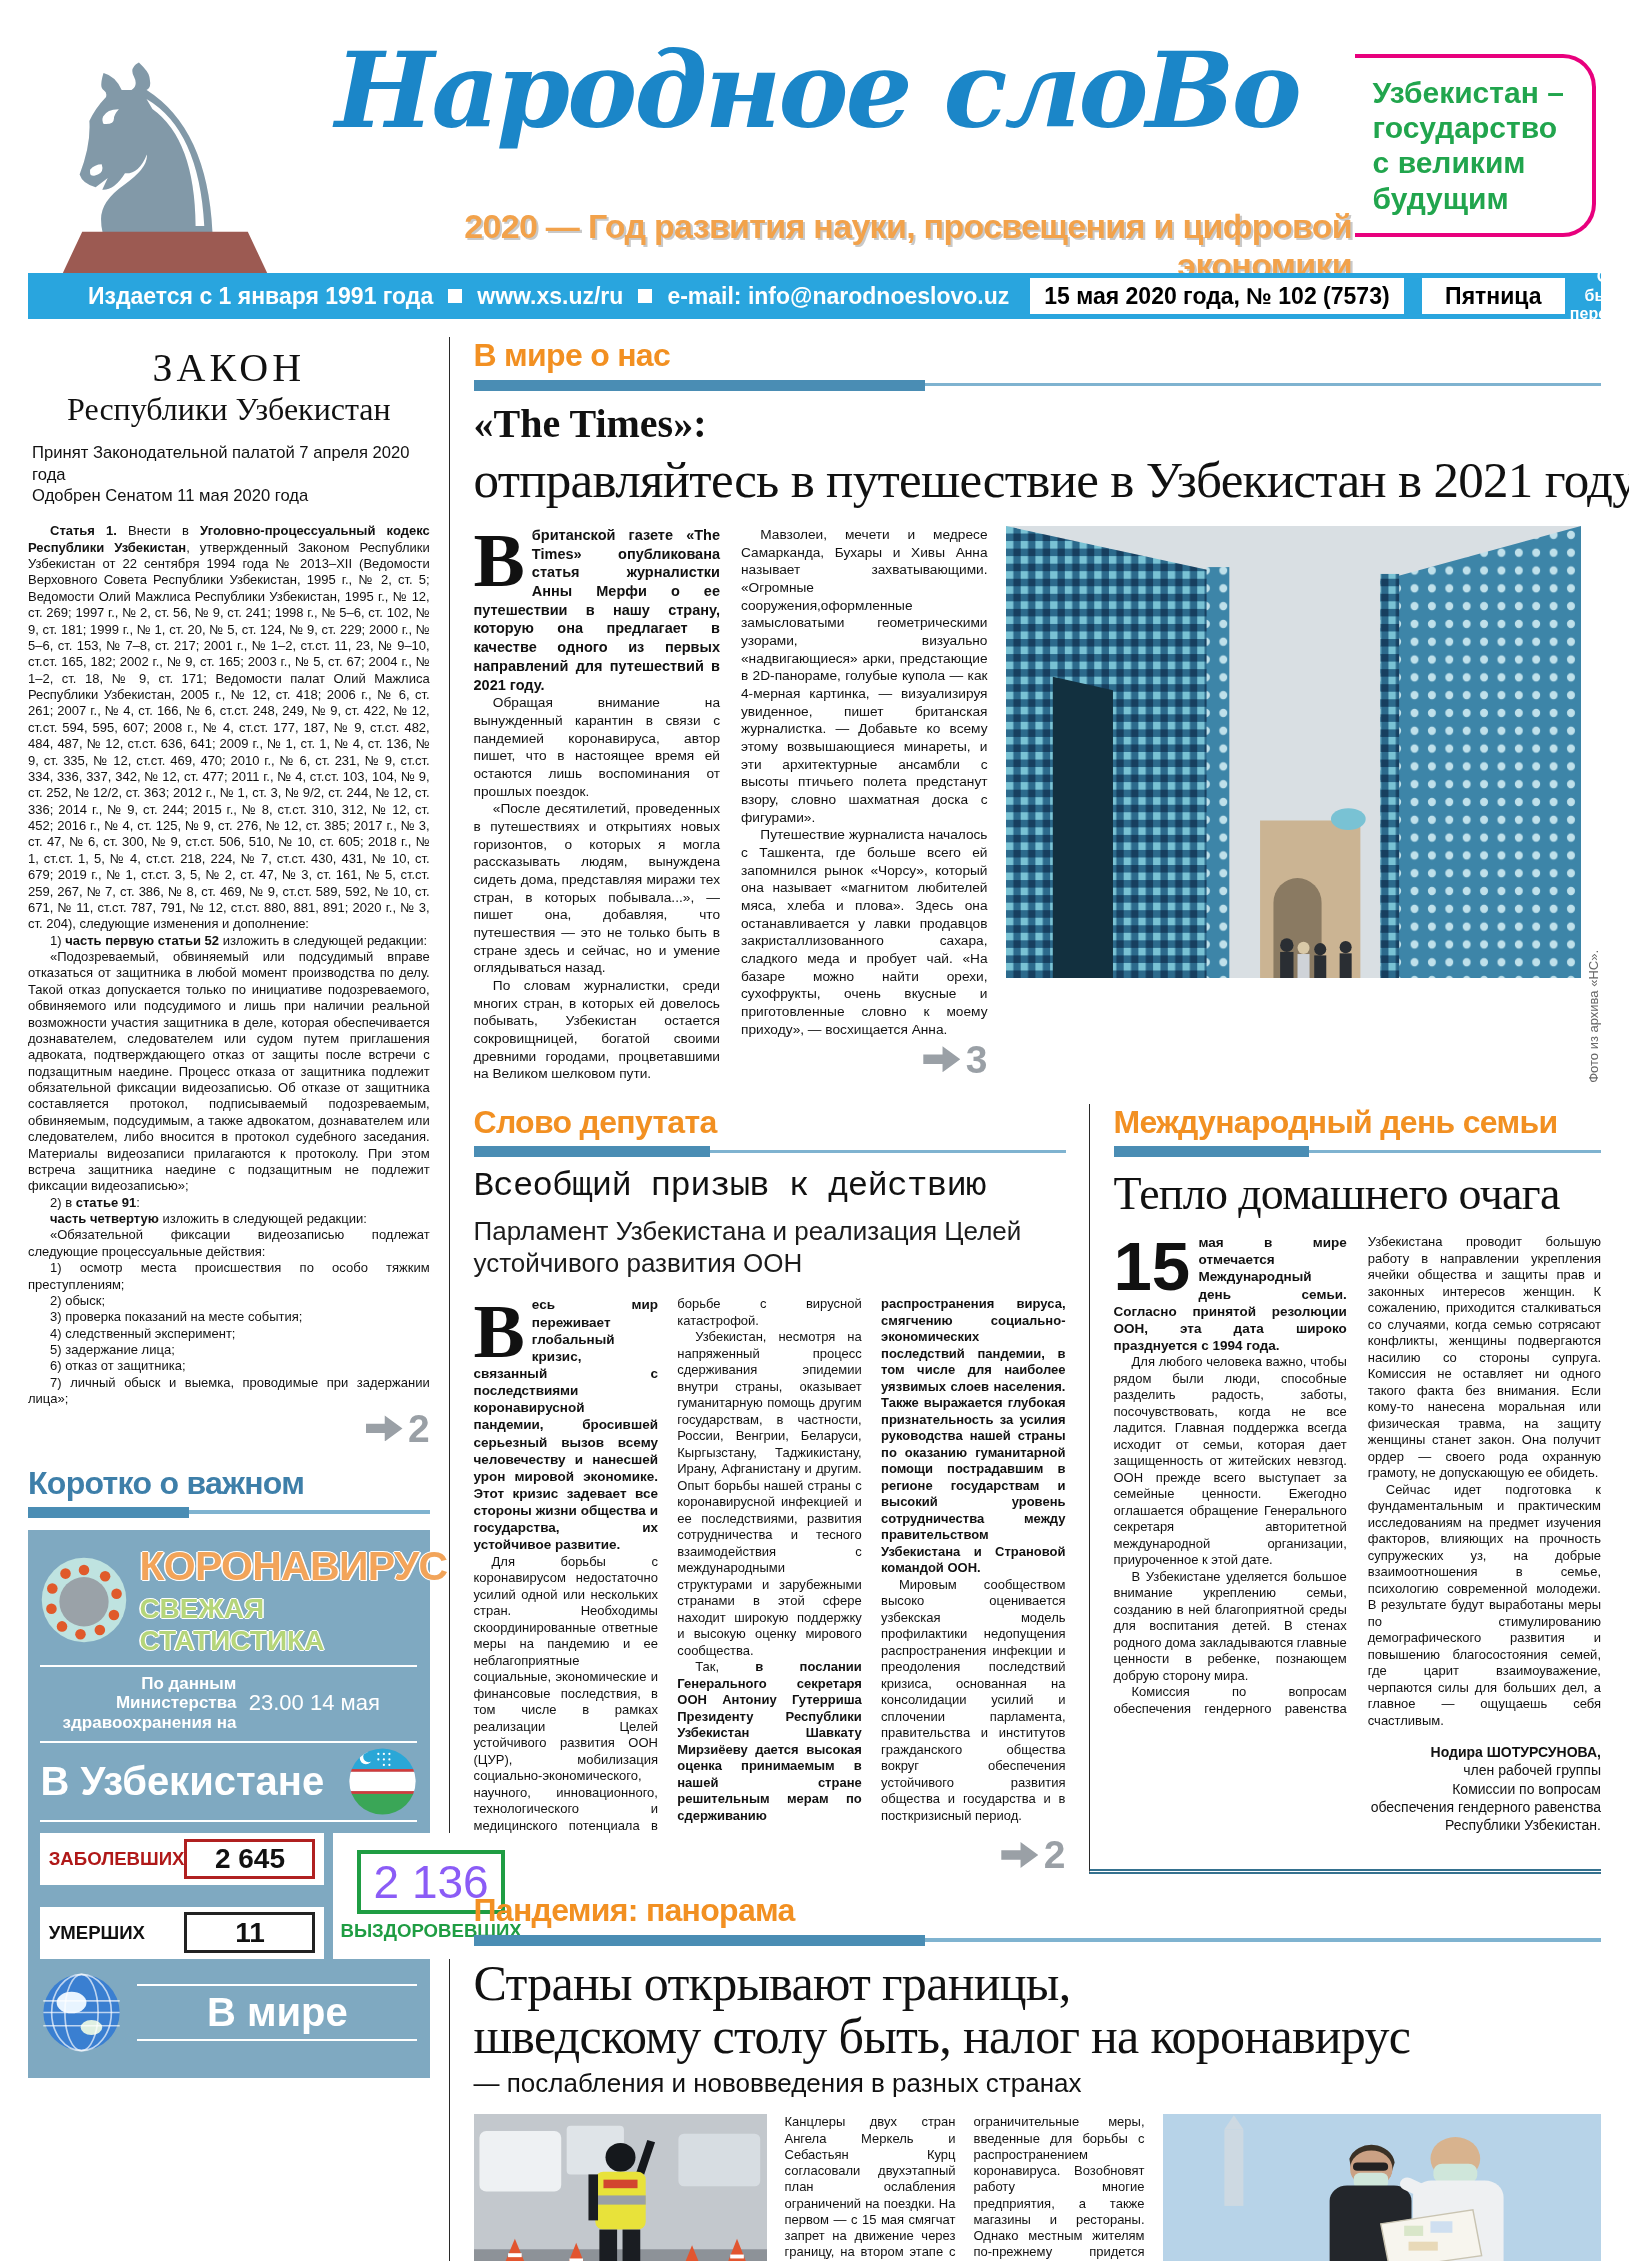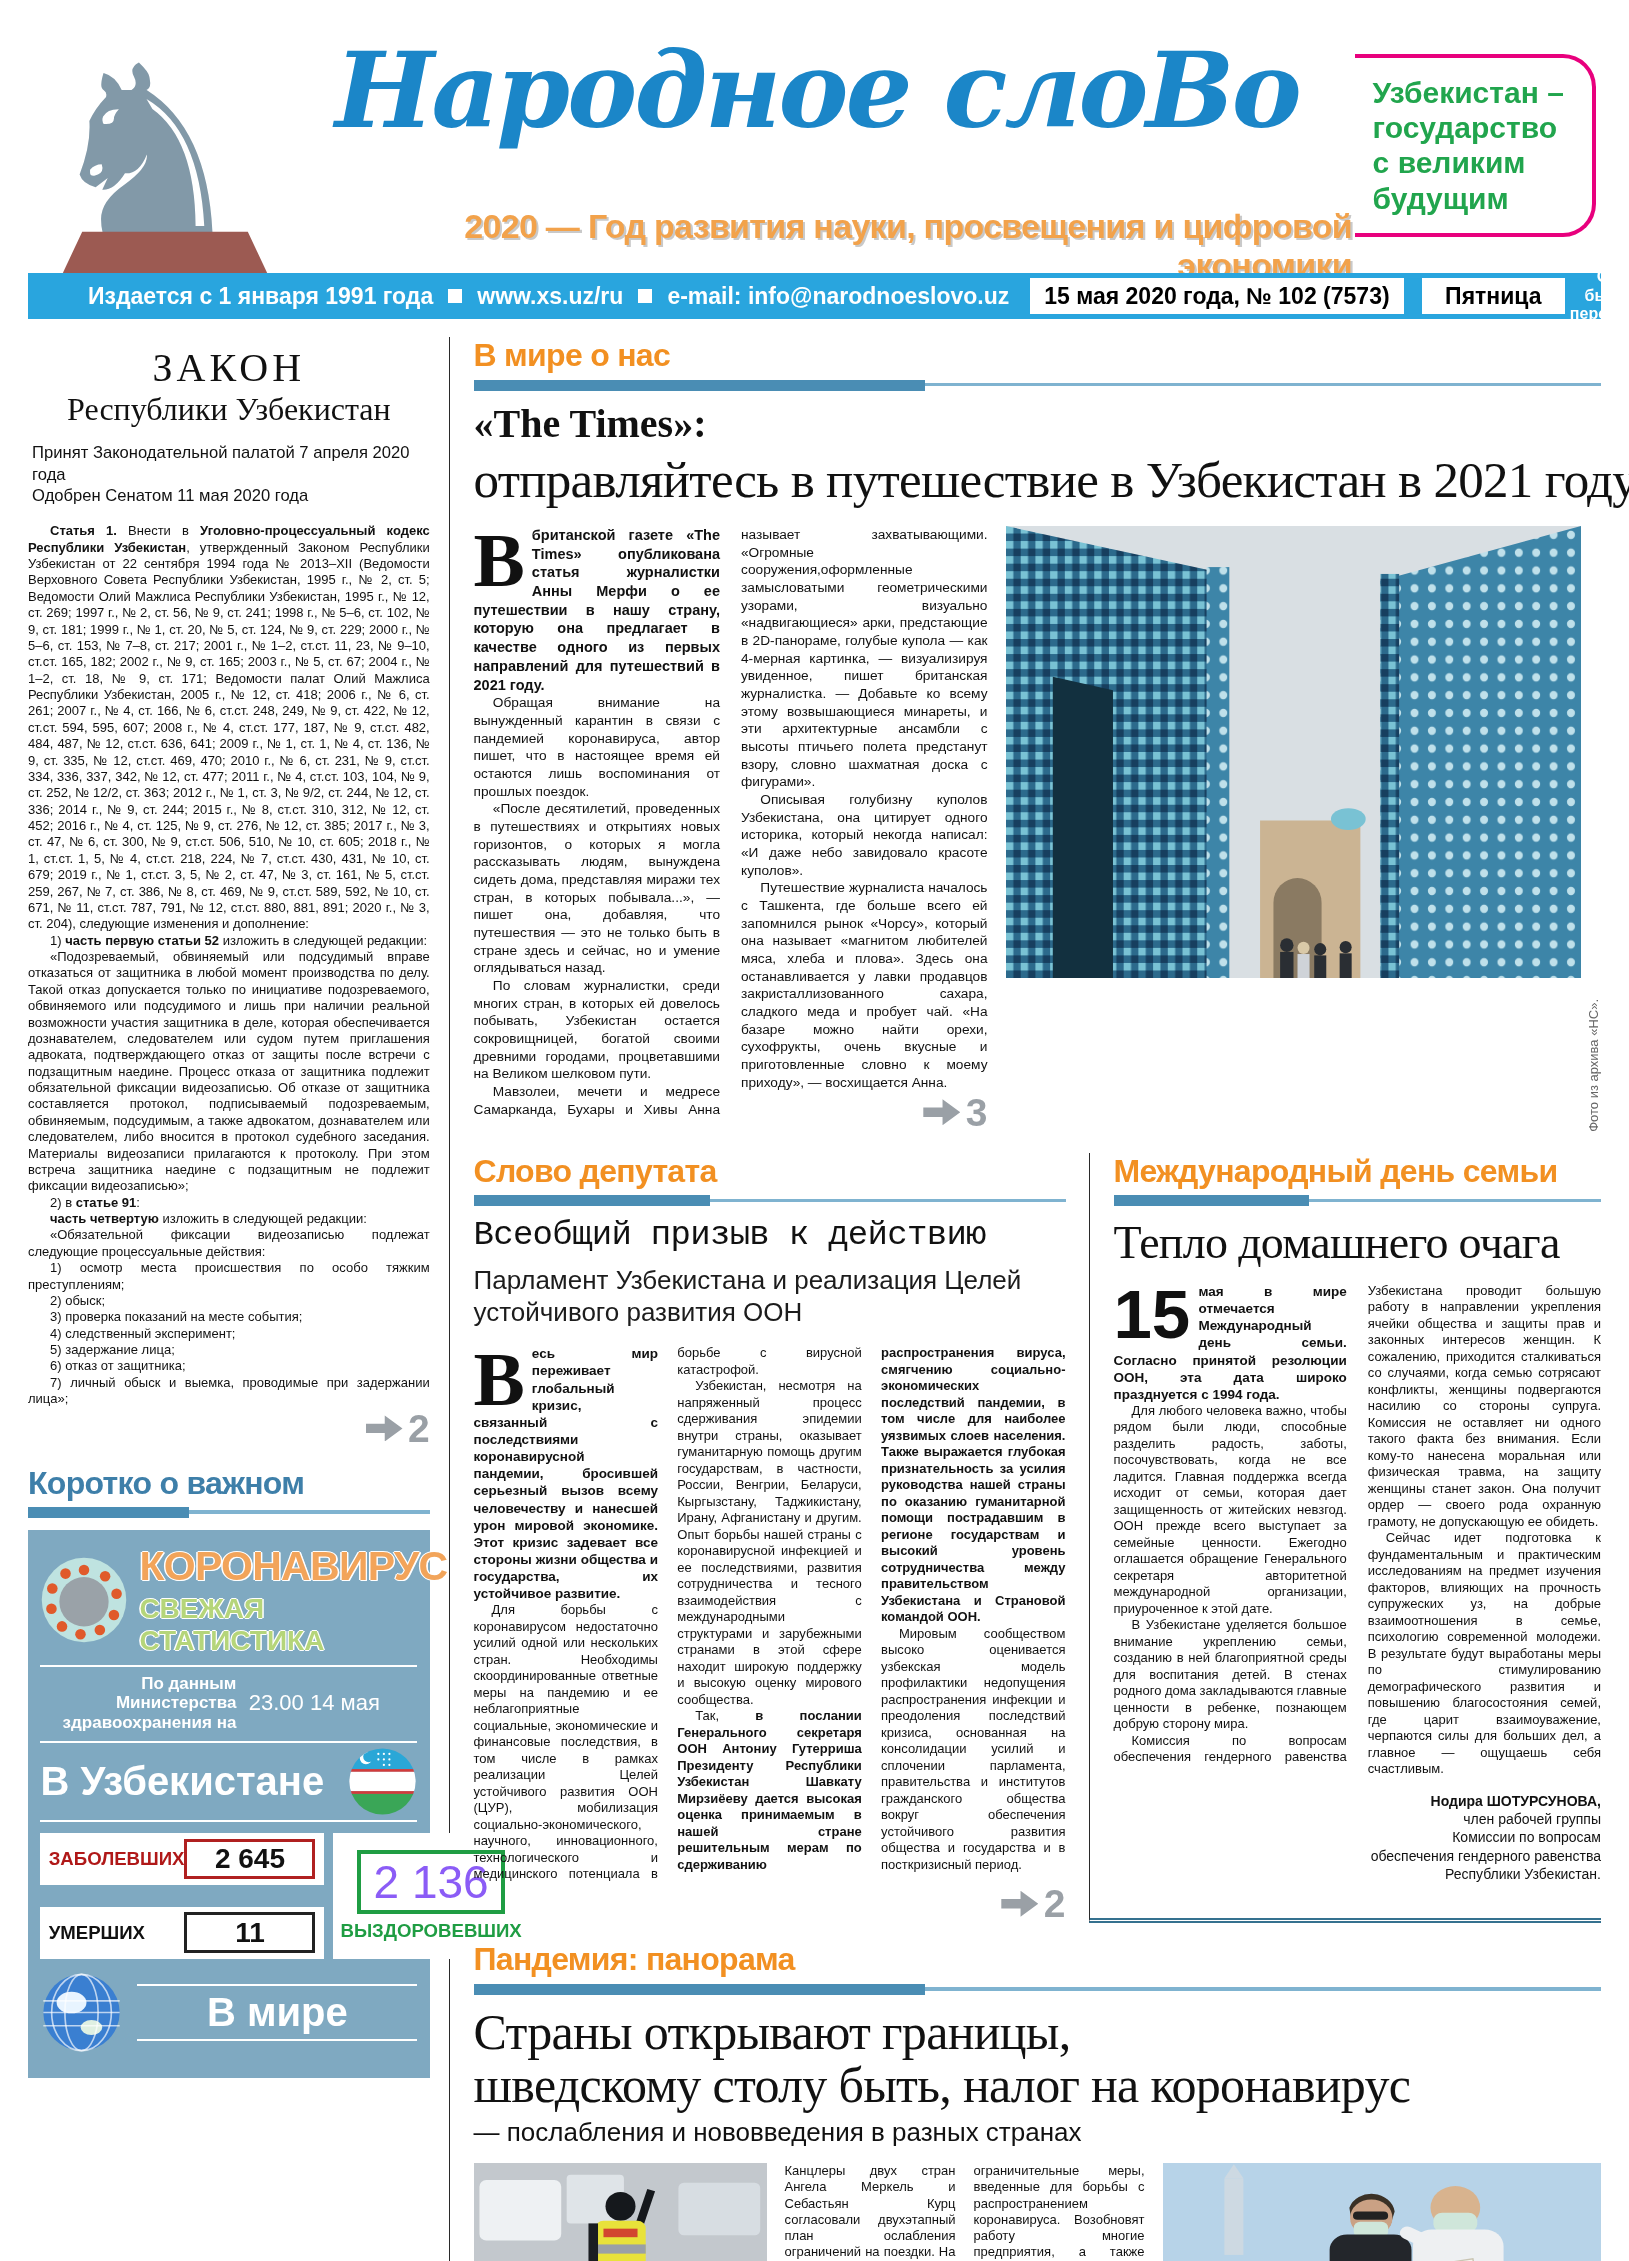--- a/index.html
+++ b/index.html
@@ -290,21 +290,20 @@
         <div class="rule"></div>
         <div class="times-head1">«The Times»:</div>
         <div class="times-head2">отправляйтесь в путешествие в Узбекистан в 2021 году</div>
         <div class="times-flex">
           <div class="times-text">
             <p class="lead"><span class="dropcap">В</span><span>британской газете «The Times» опубликована статья журналистки Анны Мерфи о ее путешествии в нашу страну, которую она предлагает в качестве одного из первых направлений для путешествий в 2021 году.</span></p>
             <p>Обращая внимание на вынужденный карантин в связи с пандемией коронавируса, автор пишет, что в настоящее время ей остаются лишь воспоминания от прошлых поездок.</p>
             <p>«После десятилетий, проведенных в путешествиях и открытиях новых горизонтов, о которых я могла рассказывать людям, вынуждена сидеть дома, представляя миражи тех стран, в которых побывала...», — пишет она, добавляя, что путешествия — это не только быть в стране здесь и сейчас, но и умение оглядываться назад.</p>
             <p>По словам журналистки, среди многих стран, в которых ей довелось побывать, Узбекистан остается сокровищницей, богатой своими древними городами, процветавшими на Великом шелковом пути.</p>
             <p>Мавзолеи, мечети и медресе Самарканда, Бухары и Хивы Анна называет захватывающими. «Огромные сооружения,оформленные замысловатыми геометрическими узорами, визуально «надвигающиеся» арки, предстающие в 2D-панораме, голубые купола — как 4-мерная картинка, — визуализируя увиденное, пишет британская журналистка. — Добавьте ко всему этому возвышающиеся минареты, и эти архитектурные ансамбли с высоты птичьего полета предстанут взору, словно шахматная доска с фигурами».</p>
-            <p>Описывая голубизну куполов Узбекистана, она цитирует одного историка, который некогда написал: «И даже небо завидовало красоте куполов».</p>
             <p>Путешествие журналиста началось с Ташкента, где больше всего ей запомнился рынок «Чорсу», который она называет «магнитом любителей мяса, хлеба и плова». Здесь она останавливается у лавки продавцов закристаллизованного сахара, сладкого меда и пробует чай. «На базаре можно найти орехи, сухофрукты, очень вкусные и приготовленные словно к моему приходу», — восхищается Анна.</p>
             <span class="cont">
                 <span class="arr"></span>
                 <span class="num">3</span>
               </span>
           </div>
           <div class="photo-col">
             <svg class="photo-shz" viewBox="0 0 860 660" preserveAspectRatio="none">
               <defs>
                 <pattern id="tA" width="22" height="22" patternUnits="userSpaceOnUse">

